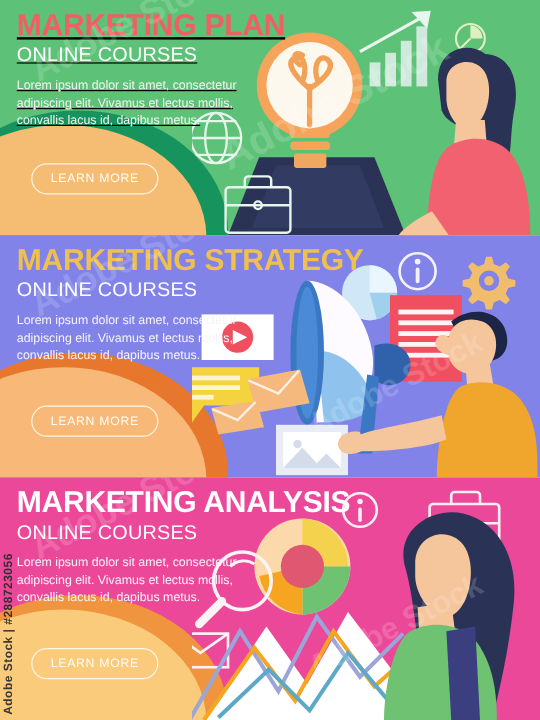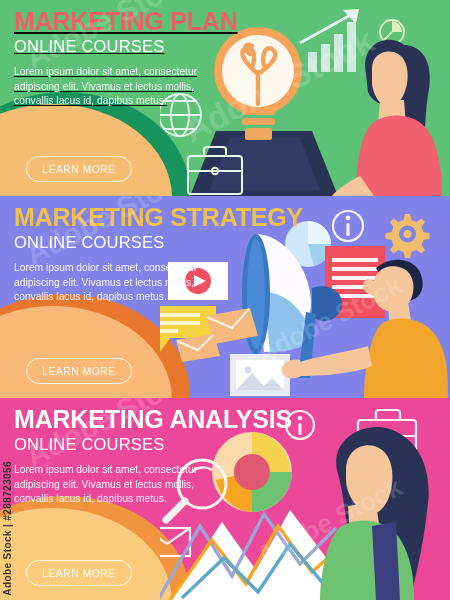--- a/index.html
+++ b/index.html
@@ -45,21 +45,21 @@
     margin-top:3px; font-weight:400;
   }
   .body-text {
     font-size:10.3px; color:#f2f6f2; line-height:1.42;
     margin-top:9px; width:215px;
   }
   .b2 .body-text, .b3 .body-text { color:#f7f4fb; }
 
   
   .btn {
-    position:absolute; z-index:6; left:26px; bottom:14px;
+    position:absolute; z-index:6; left:26px; bottom:34px;
     width:106px; height:26px; border:1.6px solid #fdf6e6;
     border-radius:14px; color:#fffdf5; font-size:10.2px;
     letter-spacing:0.6px; display:flex; align-items:center;
     justify-content:center; background:transparent;
   }
 
   
   .art { position:absolute; right:0; top:0; height:100%; width:290px; z-index:4; }
   .art svg { display:block; width:100%; height:100%; }
 

